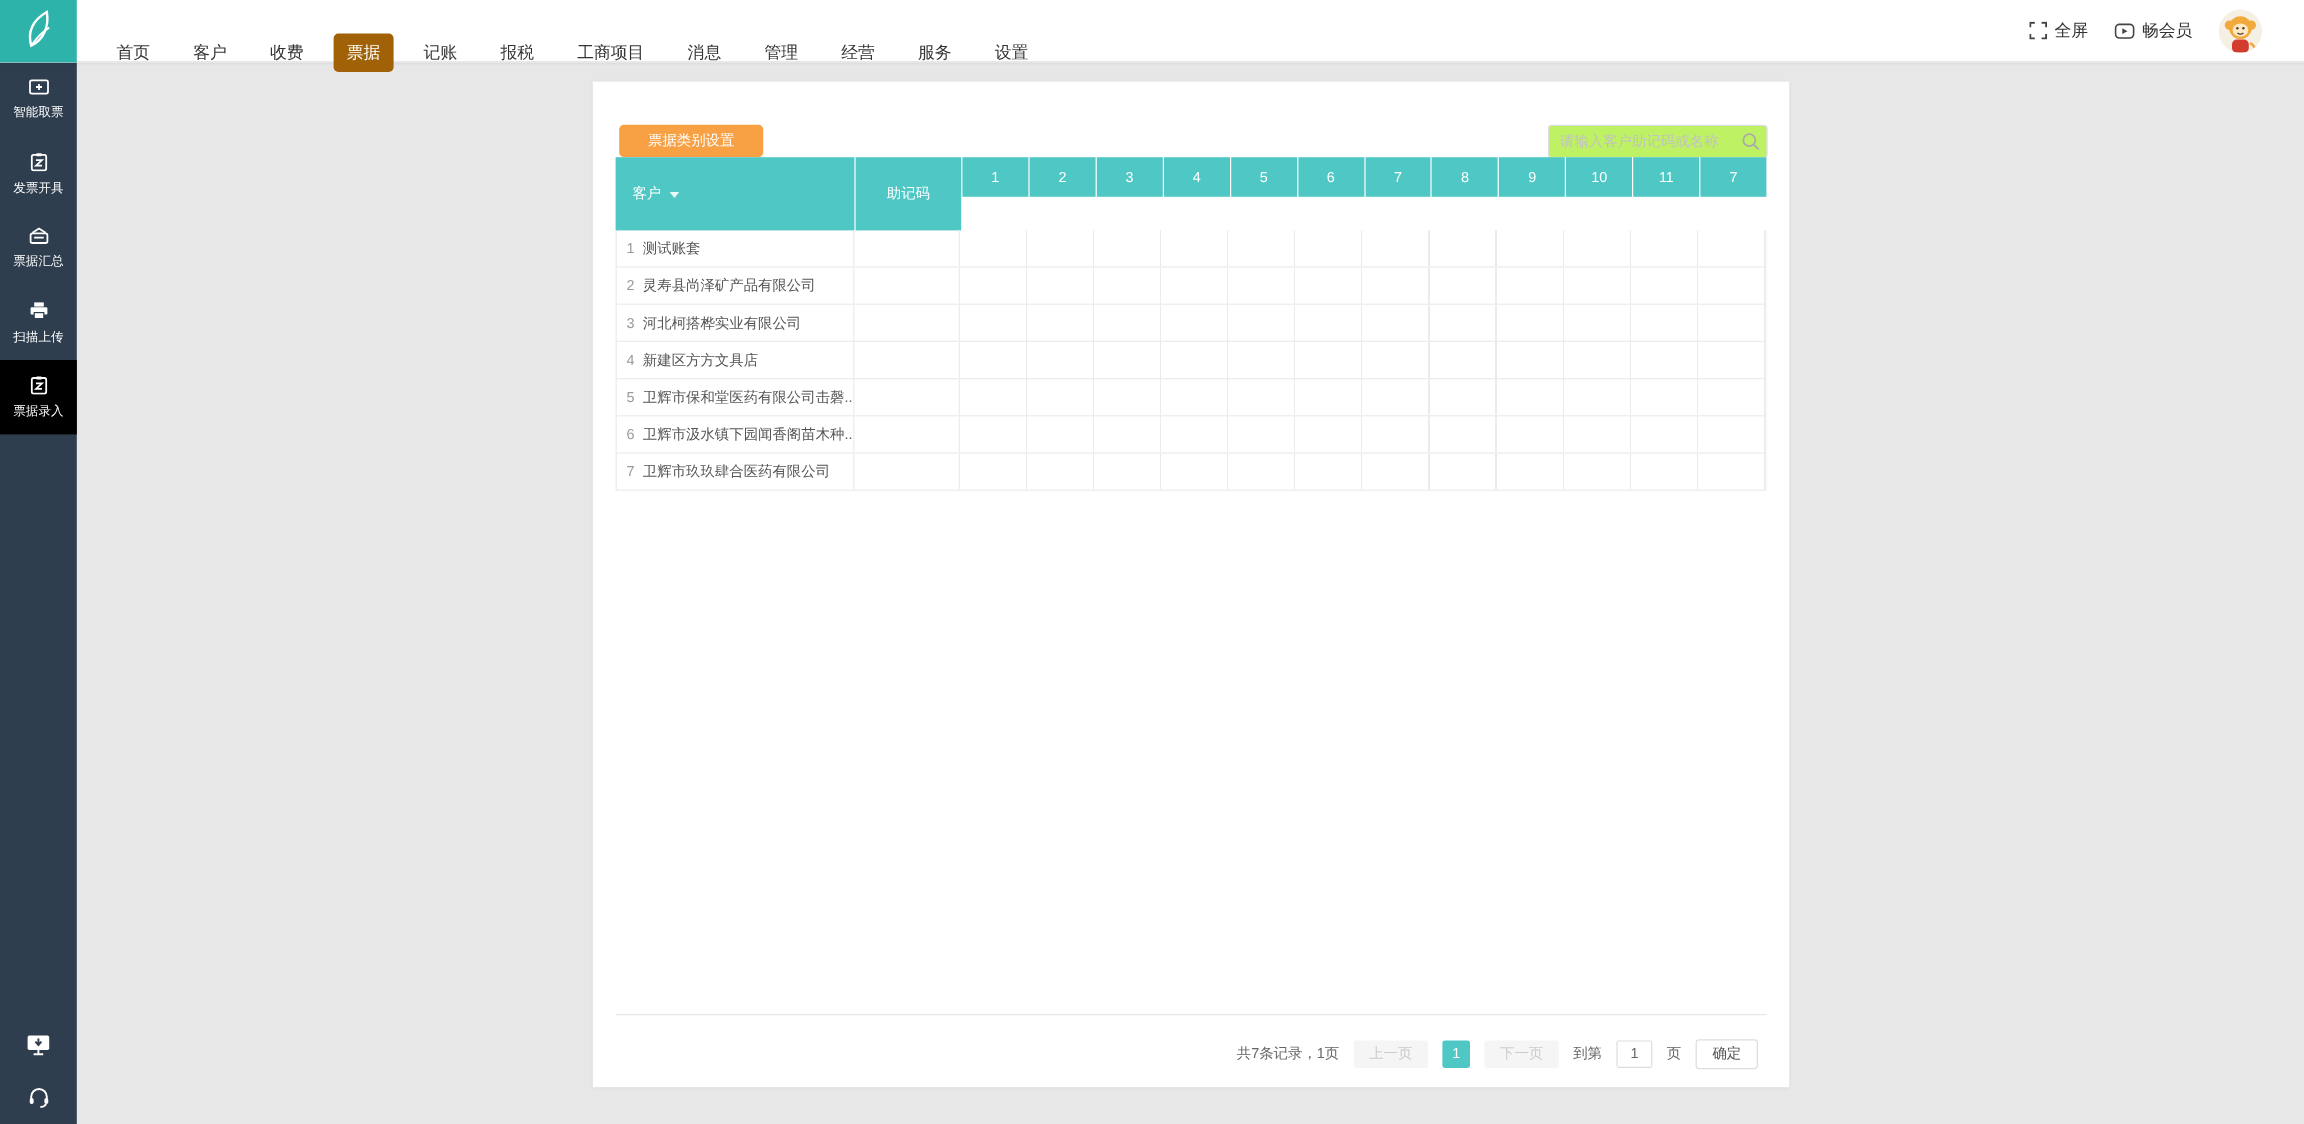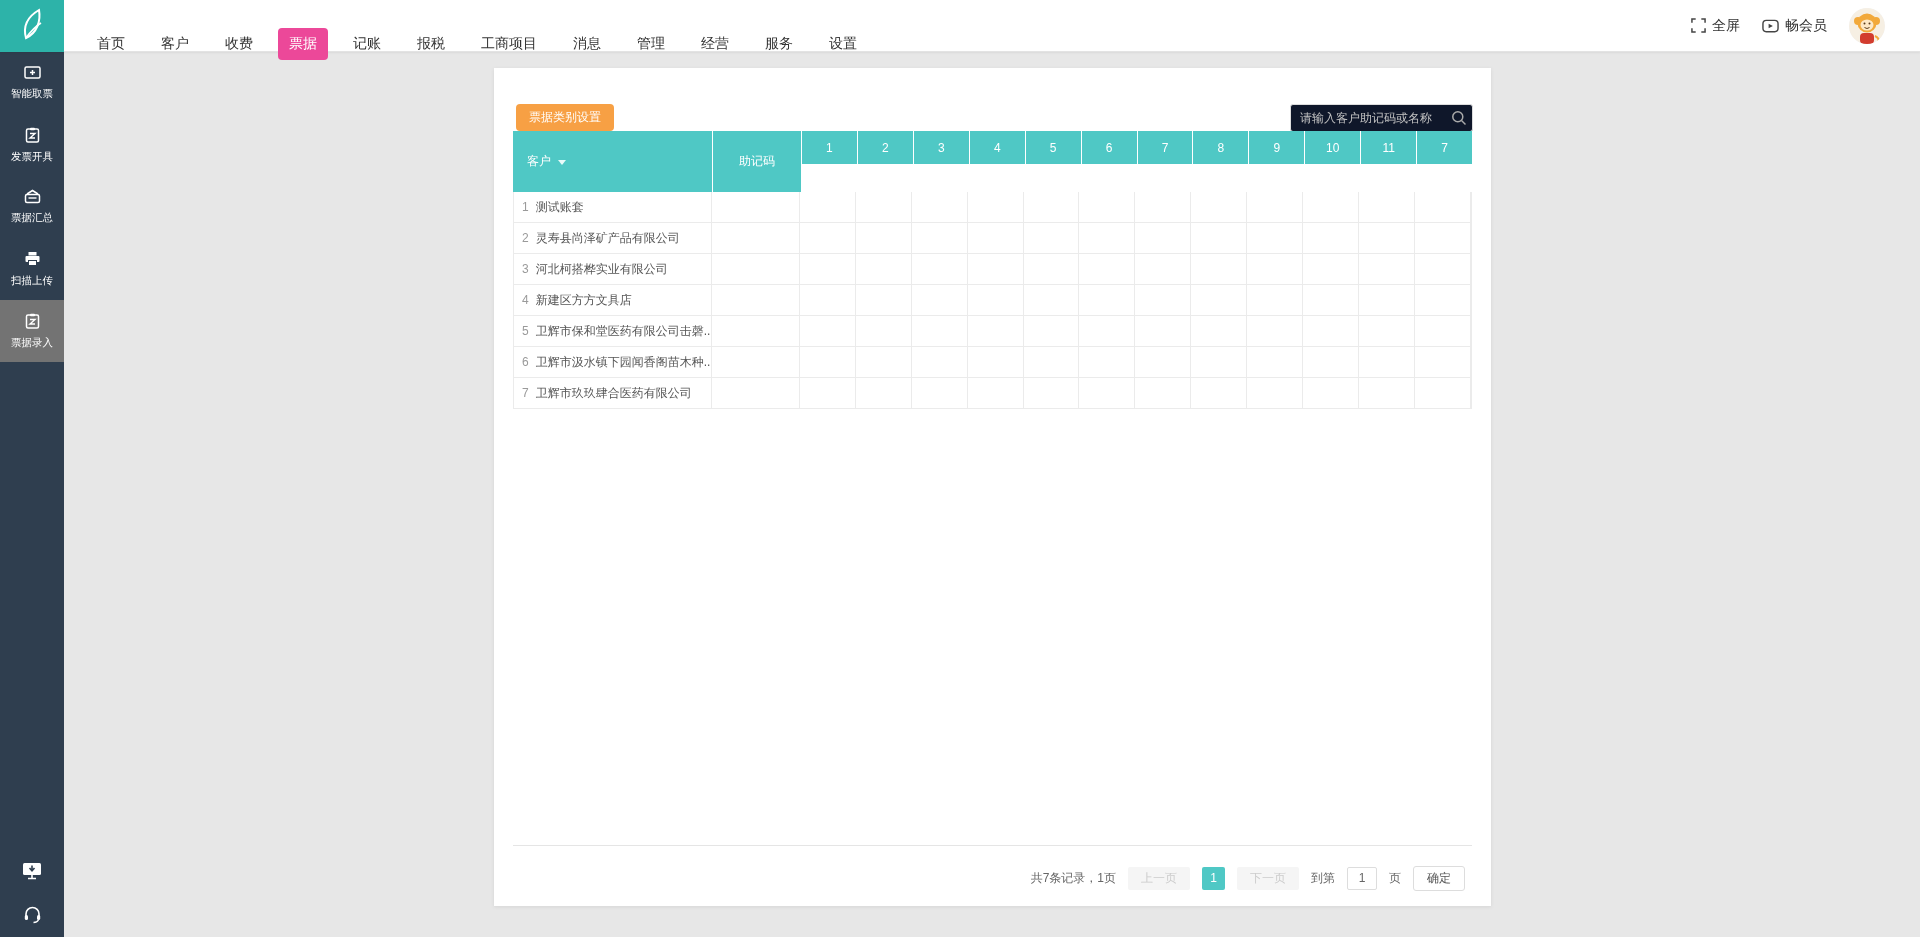--- a/index.html
+++ b/index.html
@@ -4,37 +4,37 @@
 <style>
   * { margin:0; padding:0; box-sizing:border-box; }
   html,body { width:1920px; height:937px; overflow:hidden; }
   body { font-family:"Liberation Sans","DejaVu Sans",sans-serif; background:#e7e7e7; position:relative; font-size:12px; color:#333; }
 
   
   .header { position:absolute; left:0; top:0; width:1920px; height:52px; background:#fff; border-bottom:1px solid #e3e3e3; box-shadow:0 1px 2px rgba(0,0,0,.06); z-index:5; display:flex; align-items:center; }
   .logo-box { width:64px; height:52px; background:#2db3a9; display:flex; align-items:center; justify-content:center; flex:0 0 64px; }
   .nav { display:flex; align-items:center; margin-left:22px;margin-top:36px; }
   .nav-item { padding:7px 11px; margin-right:14px; font-size:14px; color:#333; cursor:pointer; border-radius:4px; white-space:nowrap; }
-  .nav-item.active { background:#ec4899; color:#fff; }
+  .nav-item.active { background:#a16207; color:#fff; }
   .header-right { margin-left:auto; display:flex; align-items:center; gap:22px; padding-right:35px; }
   .hr-link { display:flex; align-items:center; gap:6px; font-size:14px; color:#333; cursor:pointer; }
   .avatar { width:36px; height:36px; border-radius:50%; background:#f3f3f3; overflow:hidden; display:flex; align-items:center; justify-content:center; cursor:pointer; }
 
   
   .sidebar { position:absolute; left:0; top:52px; width:64px; height:885px; background:#2f3e4f; z-index:4; }
   .side-item { height:62px; display:flex; flex-direction:column; align-items:center; justify-content:center; gap:6px; color:#fff; cursor:pointer; }
-  .side-item.active { background:#737373; }
+  .side-item.active { background:#000000; }
   .side-label { font-size:11px; color:#fff; white-space:nowrap; transform:scale(.95); }
   .side-bottom { position:absolute; left:0; bottom:10px; width:64px; display:flex; flex-direction:column; align-items:center; gap:22px; }
   .side-bottom .sb-icon { cursor:pointer; }
 
   
   .card { position:absolute; left:494px; top:68px; width:997px; height:838px; background:#fff; box-shadow:0 1px 4px rgba(0,0,0,.08); }
-  .btn-orange { position:absolute; left:22px; top:36px; height:27px; padding:0 13px; background:#f7a044; color:#fff; border:none; border-radius:4px; font-size:12px; cursor:pointer; font-family:inherit; }
-  .searchbox { position:absolute; right:18px; top:36px; width:183px; height:28px; border:1px solid #ddd; border-radius:3px; display:flex; align-items:center; background:#0f172a; }
+  .btn-orange { position:absolute; left:22px; top:36px; height:27px; padding:0 24px; background:#f7a044; color:#fff; border:none; border-radius:4px; font-size:12px; cursor:pointer; font-family:inherit; }
+  .searchbox { position:absolute; right:18px; top:36px; width:183px; height:28px; border:1px solid #ddd; border-radius:3px; display:flex; align-items:center; background:#bef264; }
   .searchbox input { flex:1; border:none; outline:none; padding:0 6px 0 9px; font-size:12px; color:#666; font-family:inherit; min-width:0; background:transparent; }
   .searchbox input::placeholder { color:#c2c2c2; }
   .search-ico { flex:0 0 26px; display:flex; align-items:center; justify-content:center; cursor:pointer; }
 
   
   .tbl { position:absolute; left:19px; top:63px; width:959px; }
   .thead { display:flex; gap:1px; background:#fff; }
   .th { background:#4fc8c5; color:#fff; font-size:12px; display:flex; align-items:center; justify-content:center; }
   .th-customer { width:199px; height:61px; justify-content:flex-start; padding-left:14px; gap:7px; cursor:pointer; }
   .th-mnemonic { width:88px; height:61px; }

